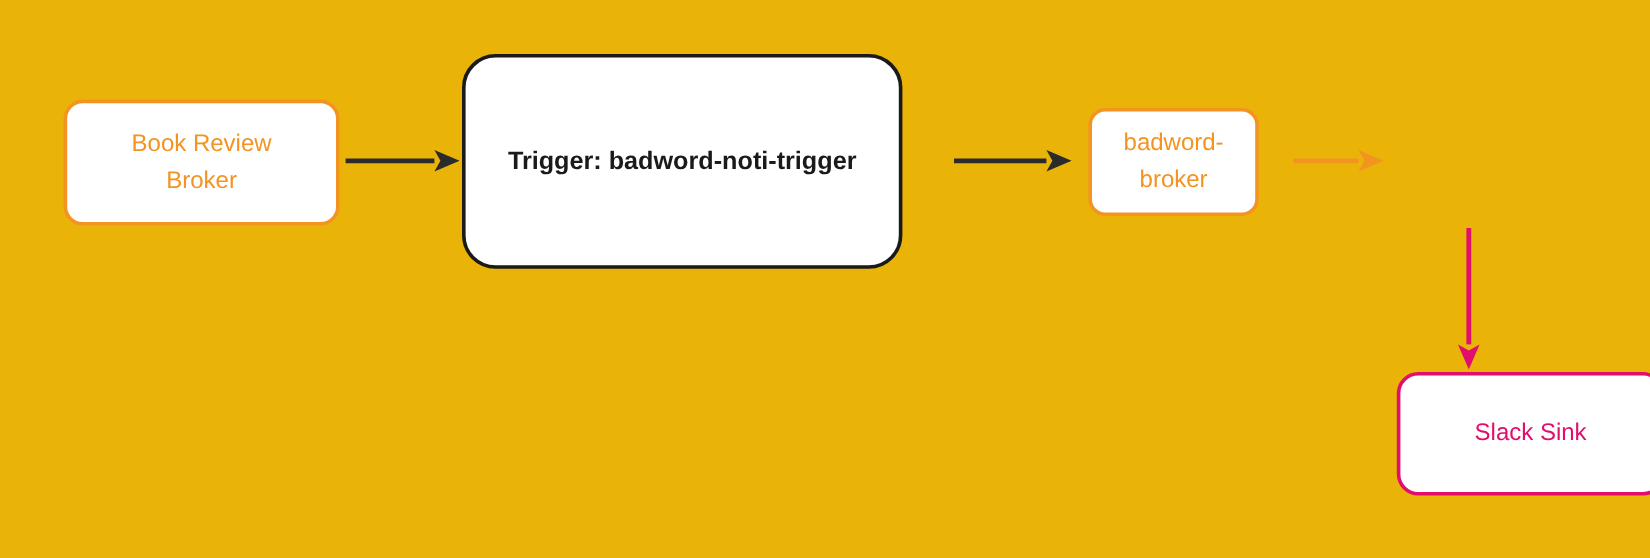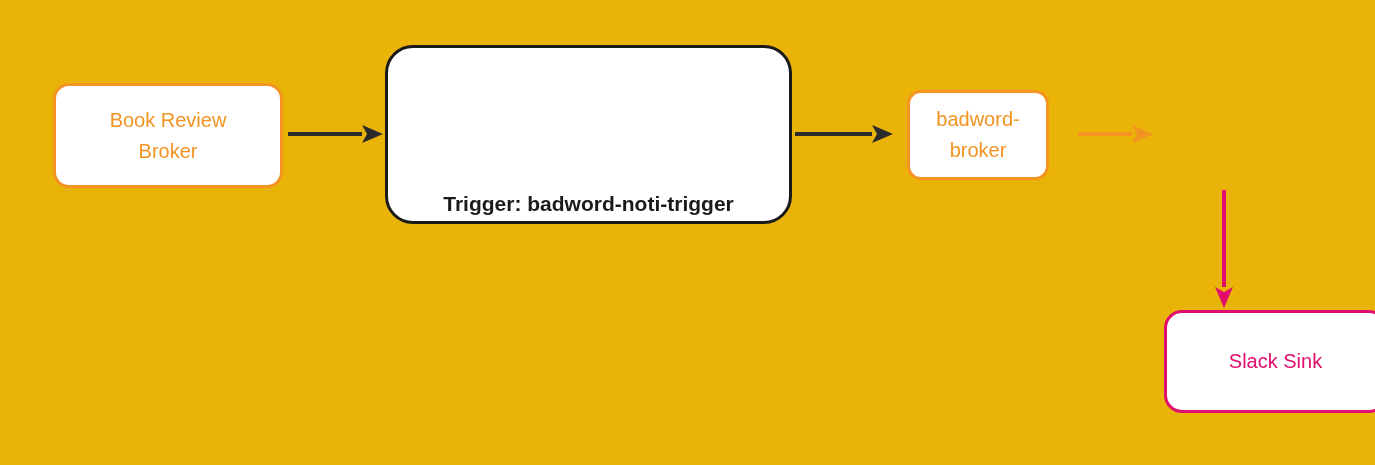--- a/index.html
+++ b/index.html
@@ -29,21 +29,21 @@
     justify-content: center;
     text-align: center;
   }
   .node-orange { border-color: var(--orange, #F39422); color: var(--orange, #F39422); }
   .node-pink   { border-color: var(--pink, #E10E6E);   color: var(--pink, #E10E6E); }
   .node-black  { border-color: var(--black, #1A1A1A);  color: var(--black, #1A1A1A); }
 
   .node-label { font-size: 20px; line-height: 31px; }
 
   #node-book-review-broker { left: 53px;   top: 83px;  width: 230px; height: 105px; border-radius: 16px; }
-  #node-trigger            { left: 385px;  top: 45px;  width: 407px; height: 179px; border-radius: 28px; justify-content: flex-end; }
+  #node-trigger            { left: 385px;  top: 45px;  width: 367px; height: 179px; border-radius: 28px; }
   #node-badword-broker     { left: 907px;  top: 90px;  width: 142px; height: 90px;  border-radius: 14px; }
   #node-pipe               { left: 1155px; top: 83px;  width: 140px; height: 104px; border-radius: 18px; }
   #node-slack-sink         { left: 1164px; top: 310px; width: 223px; height: 103px; border-radius: 18px; }
 
   .trigger-line { font-size: 21px; line-height: 35px; }
   .trigger-line .b { font-weight: bold; }
 
   .arrow-black  { stroke: var(--dark, #2B2B2B);   stroke-width: 4; }
   .arrow-orange { stroke: var(--orange, #F39422); stroke-width: 4; }
   .arrow-pink   { stroke: var(--pink, #E10E6E);   stroke-width: 4; }

